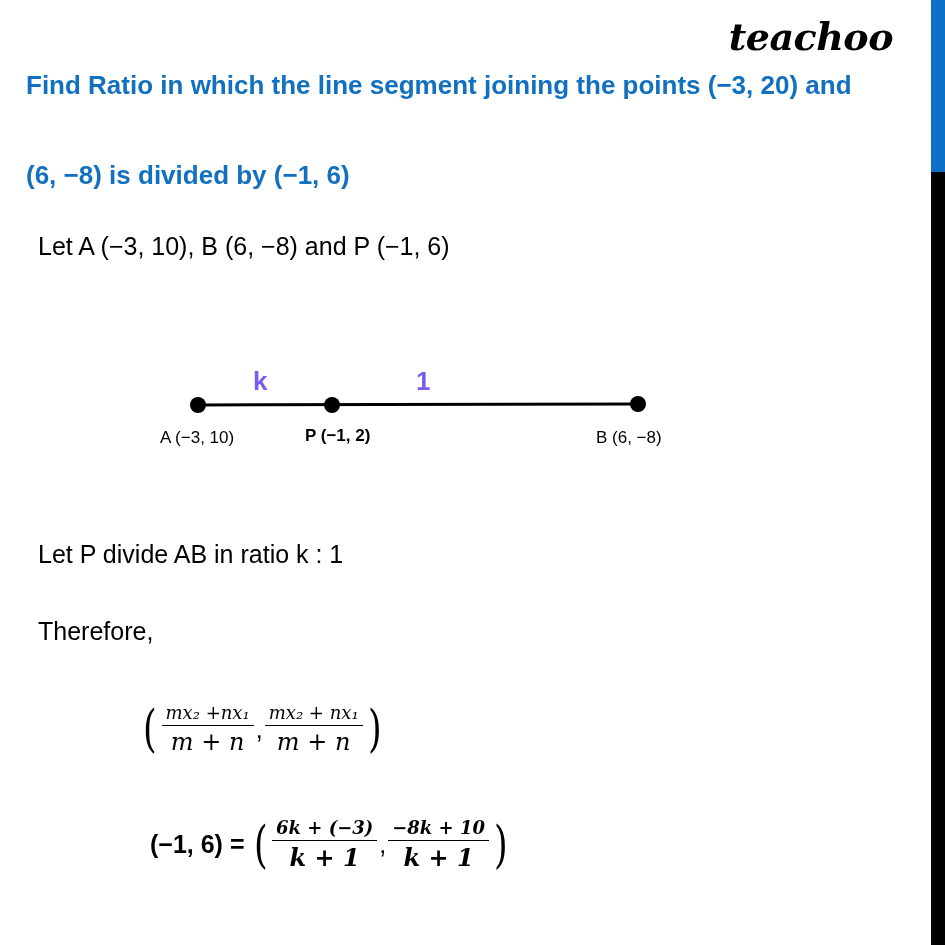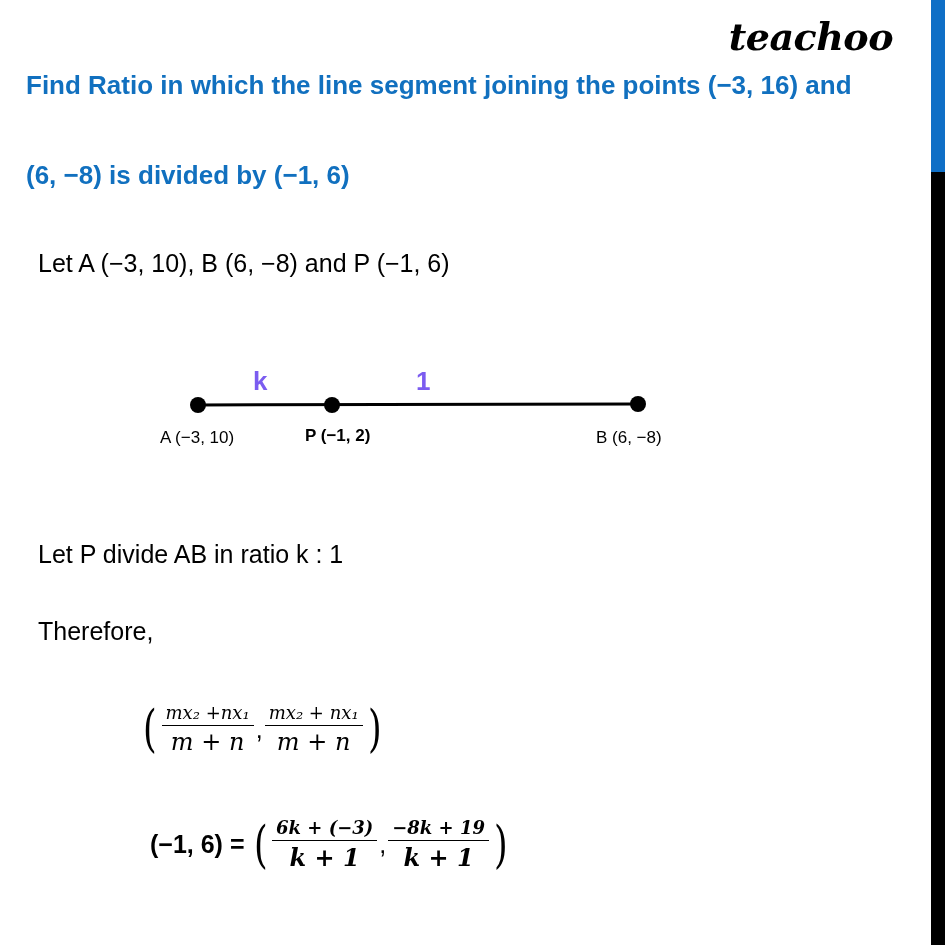--- a/index.html
+++ b/index.html
@@ -33,24 +33,24 @@
   .eq-row { display: flex; align-items: center; }
 </style>
 </head>
 <body>
 
 <div class="abs side-blue"></div>
 <div class="abs side-black"></div>
 
 <div class="abs logo">teachoo</div>
 
-<div class="abs title" style="top:70px;">Find Ratio in which the line segment joining the points (−3, 16) and</div>
+<div class="abs title" style="top:70px;">Find Ratio in which the line segment joining the points (−3, 20) and</div>
 <div class="abs title" style="top:129px;margin-top:31px;">(6, −8) is divided by (−1, 6)</div>
 
-<div class="abs body-text" style="left:38px; top:232px;margin-top:17px;">Let A (−3, 10), B (6, −8) and P (−1, 6)</div>
+<div class="abs body-text" style="left:38px; top:232px;">Let A (−3, 10), B (6, −8) and P (−1, 6)</div>
 
 <div>
   <svg class="abs" style="left:180px; top:390px;" width="480" height="30">
     <line x1="18" y1="15" x2="458" y2="14" stroke="#000" stroke-width="3"></line>
     <circle cx="18" cy="15" r="8" fill="#000"></circle>
     <circle cx="152" cy="15" r="8" fill="#000"></circle>
     <circle cx="458" cy="14" r="8" fill="#000"></circle>
   </svg>
   <div class="abs ratio-label" style="left:253px; top:366px;">k</div>
   <div class="abs ratio-label" style="left:416px; top:366px;">1</div>
@@ -78,17 +78,17 @@
 
 <div class="abs eq-row" style="left:134px; top:817px;">
   <span class="body-text" style="font-weight:bold;margin-left:16px;">(−1, 6) =</span>
   <span class="paren" style="margin-left:6px;">(</span>
   <span class="frac math bold-math">
     <span class="num">6k + (−3)</span>
     <span class="den">k + 1</span>
   </span>
   <span class="body-text">,</span>
   <span class="frac math bold-math">
-    <span class="num">−8k + 19</span>
+    <span class="num">−8k + 10</span>
     <span class="den">k + 1</span>
   </span>
   <span class="paren">)</span>
 </div>
 
 </body></html>

